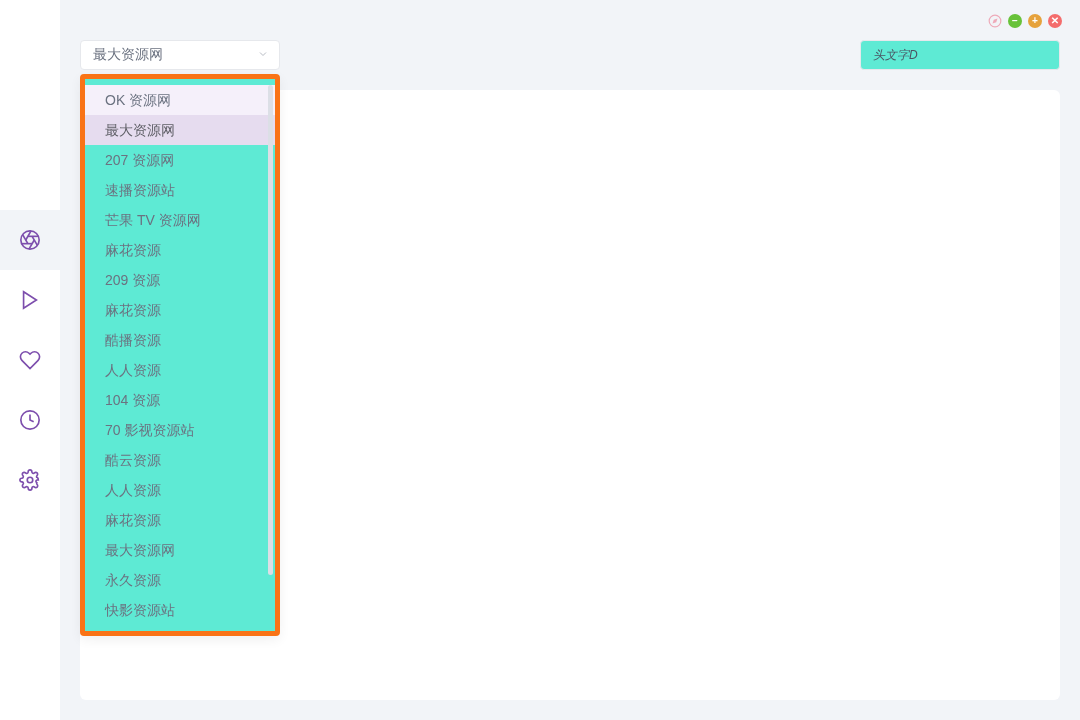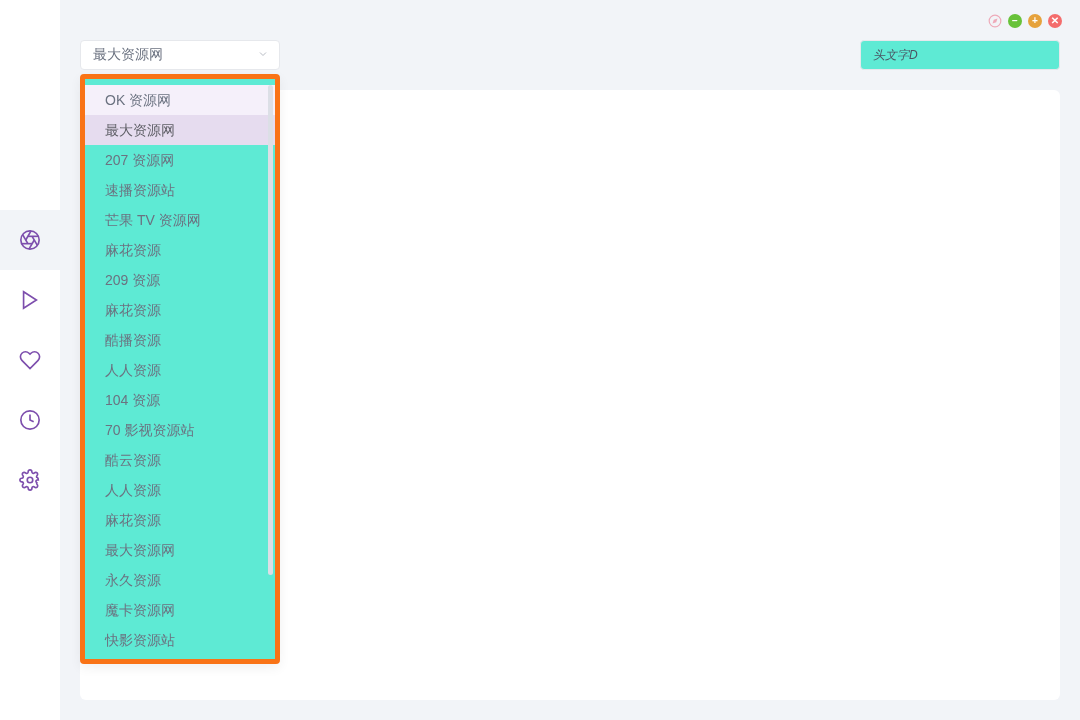--- a/index.html
+++ b/index.html
@@ -247,19 +247,18 @@
       <div class="dropdown-item">麻花资源</div>
       <div class="dropdown-item">酷播资源</div>
       <div class="dropdown-item">人人资源</div>
       <div class="dropdown-item">104 资源</div>
       <div class="dropdown-item">70 影视资源站</div>
       <div class="dropdown-item">酷云资源</div>
       <div class="dropdown-item">人人资源</div>
       <div class="dropdown-item">麻花资源</div>
       <div class="dropdown-item">最大资源网</div>
       <div class="dropdown-item">永久资源</div>
-      <div class="dropdown-item">魔卡资源网</div>
       <div class="dropdown-item">快影资源站</div>
     </div>
   <div class="dropdown-scroll-track">
     <div class="dropdown-scroll-thumb"></div>
   </div>
 </div>
 
 </body></html>

